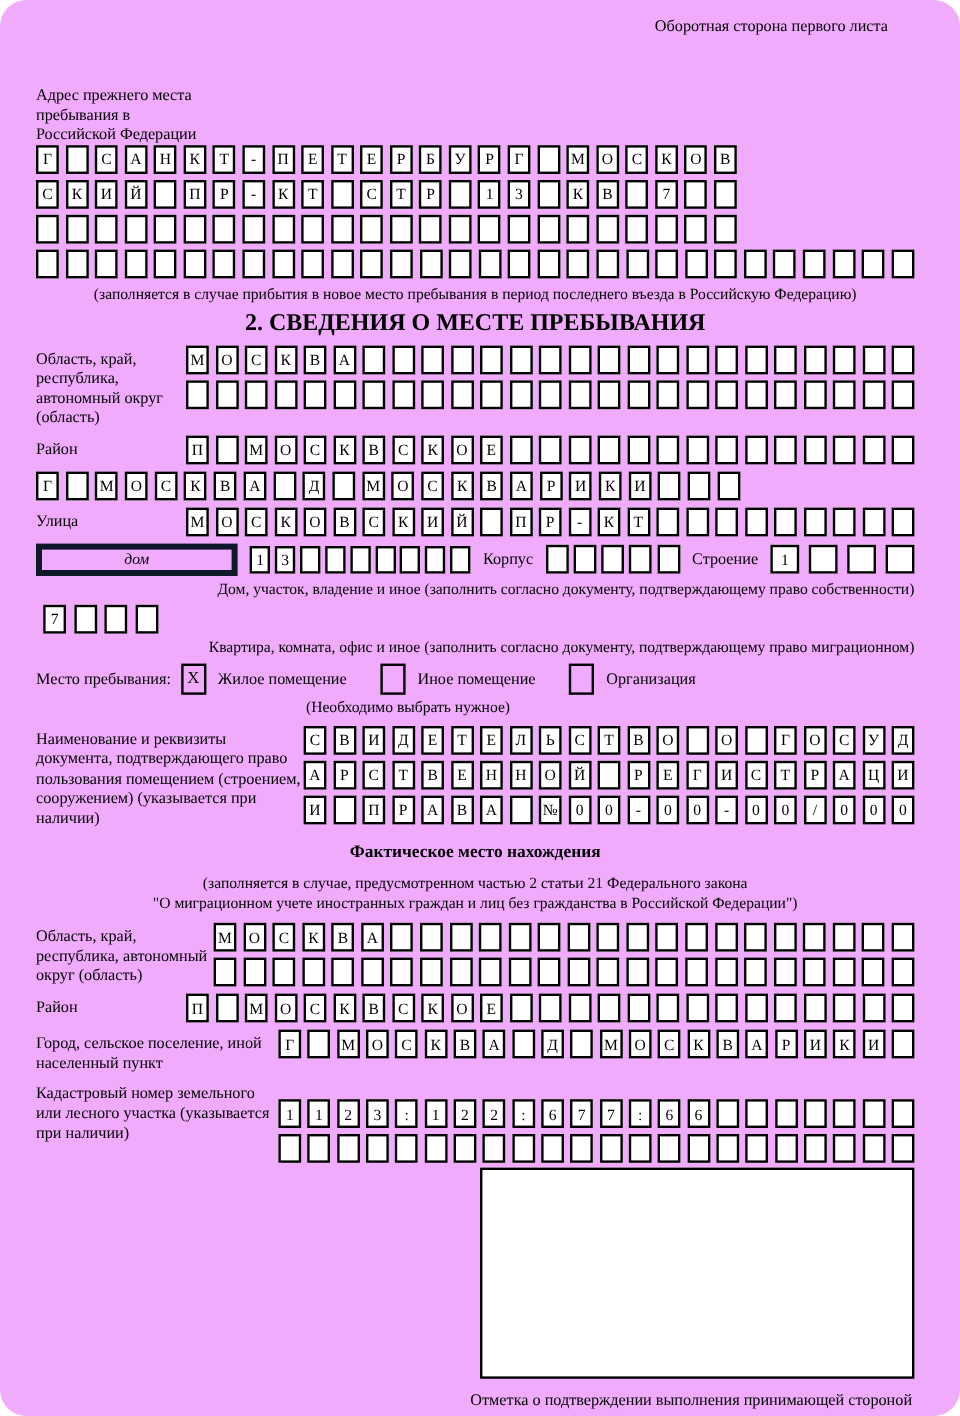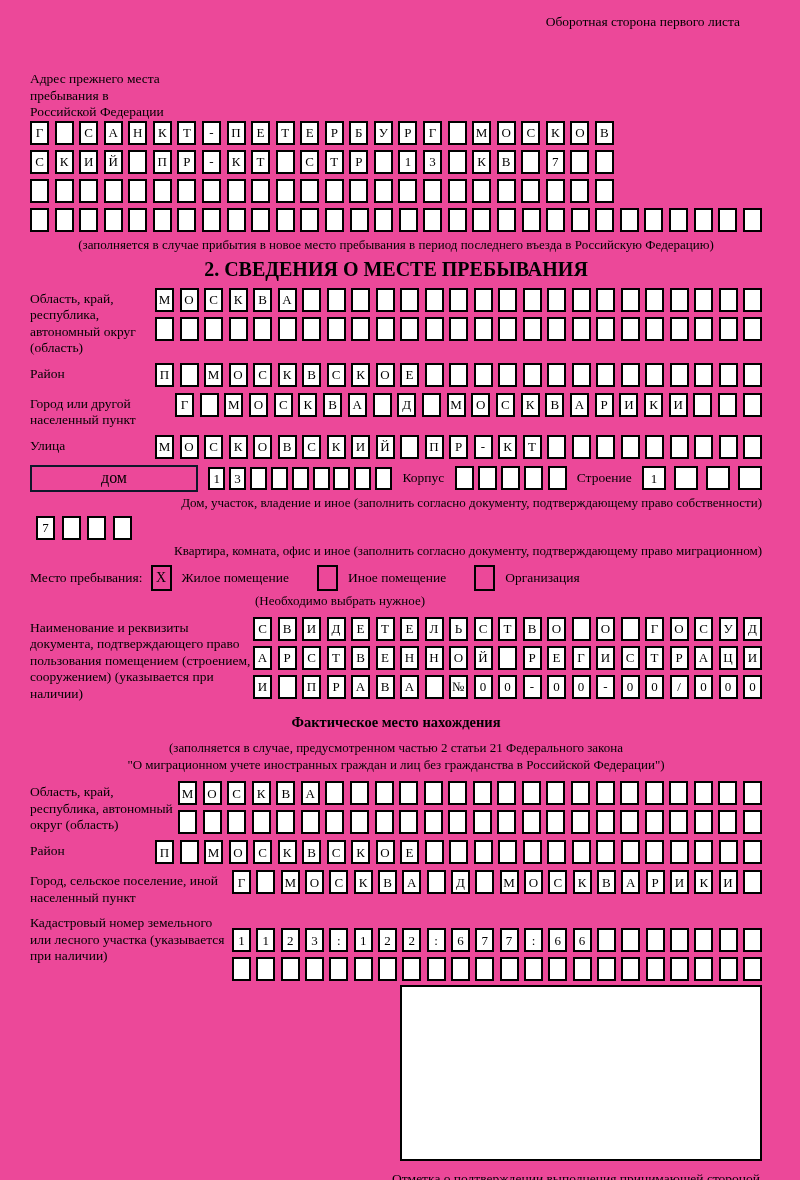--- a/index.html
+++ b/index.html
@@ -1,39 +1,39 @@
 <!DOCTYPE html>
 <html><head>
 <meta charset="utf-8">
 <style>
   * { box-sizing: border-box; }
   html,body { margin:0; padding:0; background:#fff; }
   body { font-family:"Liberation Serif", serif; color:#000; }
-  .page { width:800px; height:1180px; padding:0 38px 15px 30px; overflow:hidden; background:#ec4899; }
+  .page { width:800px; height:1180px; padding:0 38px 15px 30px; overflow:hidden; background:#f0abfc;border-radius:22px; }
 
   .header-note { margin-top:14px; text-align:right; font-size:13.5px; padding-right:22px; }
 
   .fieldrow { display:flex; justify-content:space-between; align-items:flex-start; }
   .flabel { font-size:13.5px; line-height:16.5px; padding-top:3px; }
 
   .cellrow { display:flex; justify-content:space-between; margin-bottom:5px; }
   .cell { width:19px; height:24px; border:2px solid #000; display:flex; align-items:center;
           justify-content:center; font-size:13px; line-height:1; background:#fff; }
   .w584 { width:584px; } .w732 { width:732px; } .w607 { width:607px; }
   .w587 { width:587px; } .w509 { width:509px; } .w530 { width:530px; }
   .lw148 { width:148px; } .lw125 { width:125px; } .lw145 { width:145px; }
   .lw223 { width:223px; } .lw202 { width:202px; }
 
   .note { font-size:13px; text-align:center; margin:1px 0 4px 0; }
   .note-left { font-size:13px; text-align:right; margin:1px 0 5px 2px; }
   .h2 { font-size:20px; font-weight:bold; text-align:center; margin:5px 0 7px 0; }
 
   .domrow { display:flex; justify-content:space-between; align-items:center; margin-bottom:3px; }
-  .bigbox { border:2px solid #0f172a; height:27px; display:flex; align-items:center;
-            justify-content:center; font-size:16px; }
+  .bigbox { border:5px solid #0f172a; height:27px; display:flex; align-items:center;
+            justify-content:center; font-size:13px;font-style:italic; }
   .dom-box { width:168px; } .kv-box { width:203px; }
   .inline-label { font-size:13.5px; }
   .cells-dom { width:184px; } .cells-dom .cell { width:17px; height:23px; }
   .cells-korpus { width:112px; }
   .cells-stroenie { width:120px; } .cells-stroenie .cell { width:24px; }
   .cells-kv { width:96px; margin-left:6px; margin-bottom:0; }
   .kvrow { display:flex; align-items:center; margin-bottom:3px; }
 
   .mestorow { display:flex; align-items:center; margin:6px 0 2px 0; font-size:13.5px; }
   .checkbox { width:21px; height:26px; border:2px solid #000; display:flex; align-items:center;
@@ -263,21 +263,20 @@
         <div class="cell"></div>
         <div class="cell"></div>
         <div class="cell"></div>
         <div class="cell"></div>
         <div class="cell"></div>
         <div class="cell"></div>
       </div>
   </div>
 
   <div class="fieldrow" style="margin-top:6px;">
-    <div class="flabel lw145">Город или другой населенный пункт</div>
     <div class="cellrow w587 mb0">
         <div class="cell">Г</div>
         <div class="cell"></div>
         <div class="cell">М</div>
         <div class="cell">О</div>
         <div class="cell">С</div>
         <div class="cell">К</div>
         <div class="cell">В</div>
         <div class="cell">А</div>
         <div class="cell"></div>

